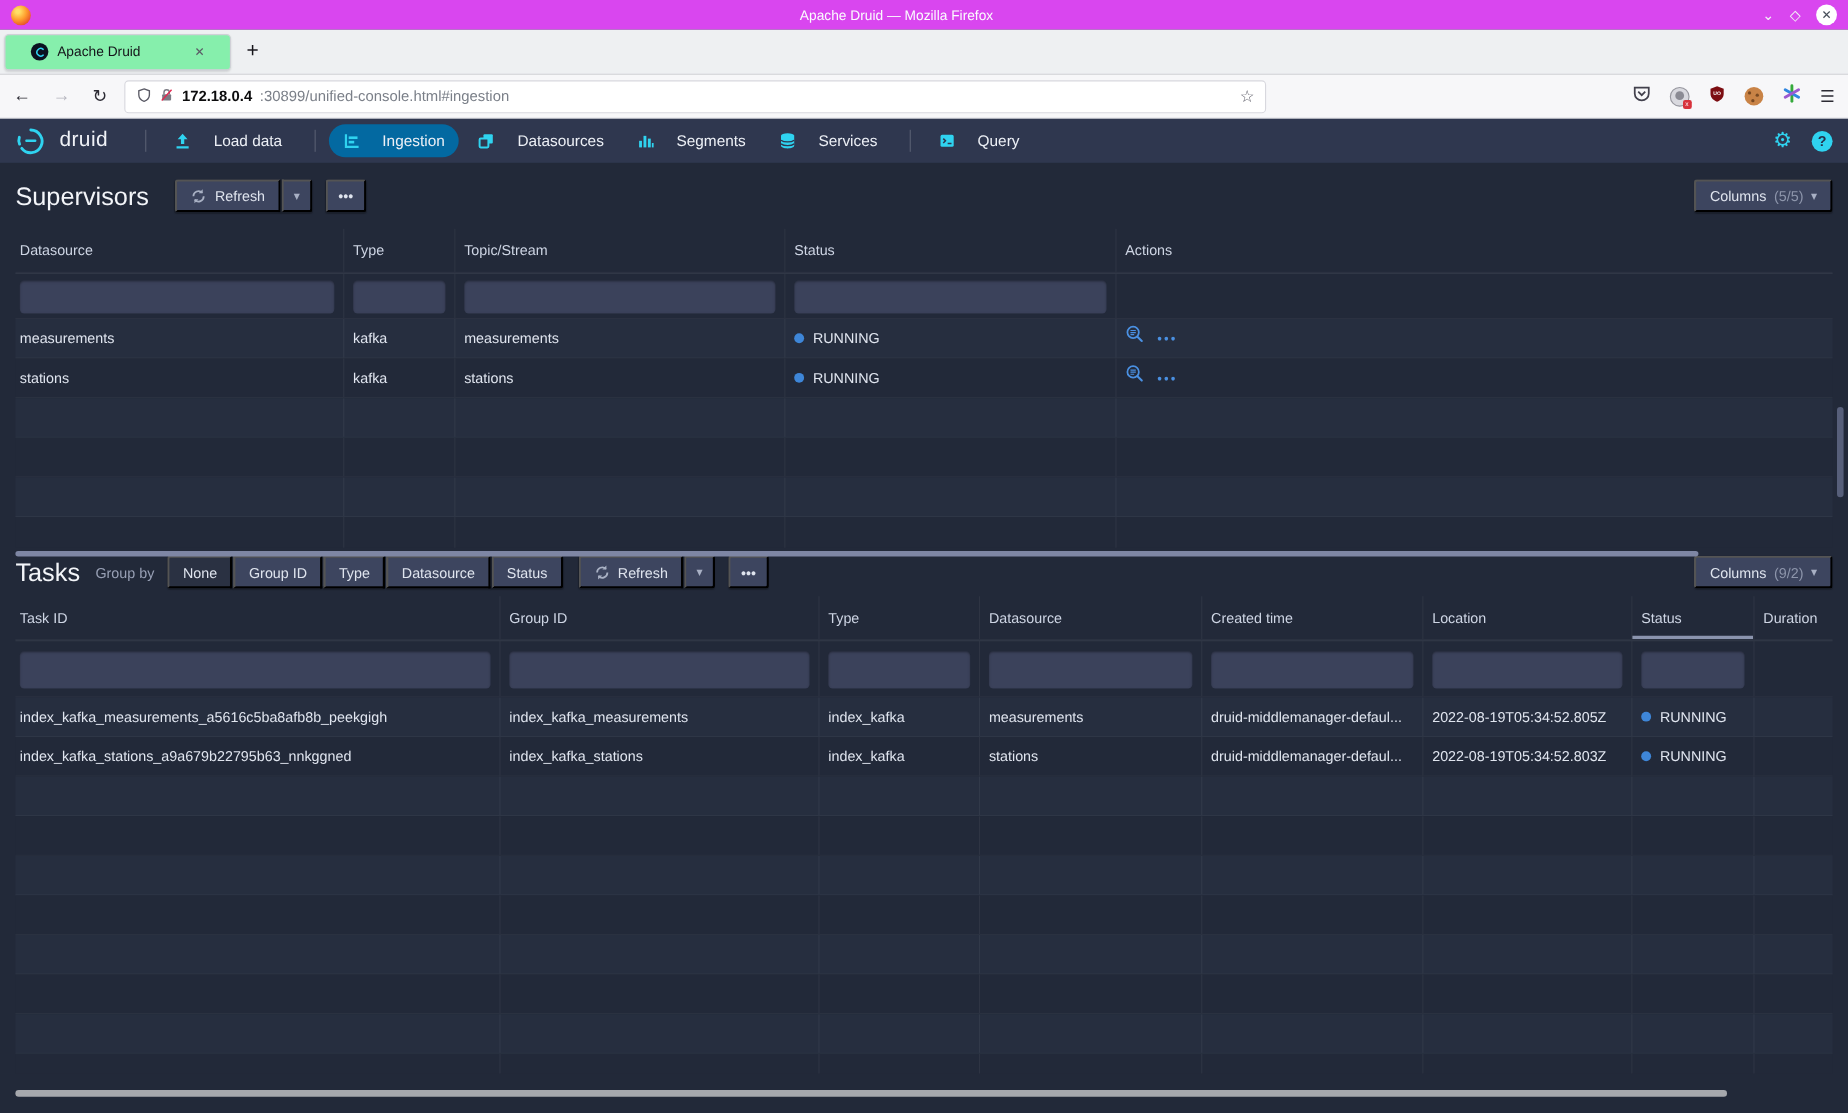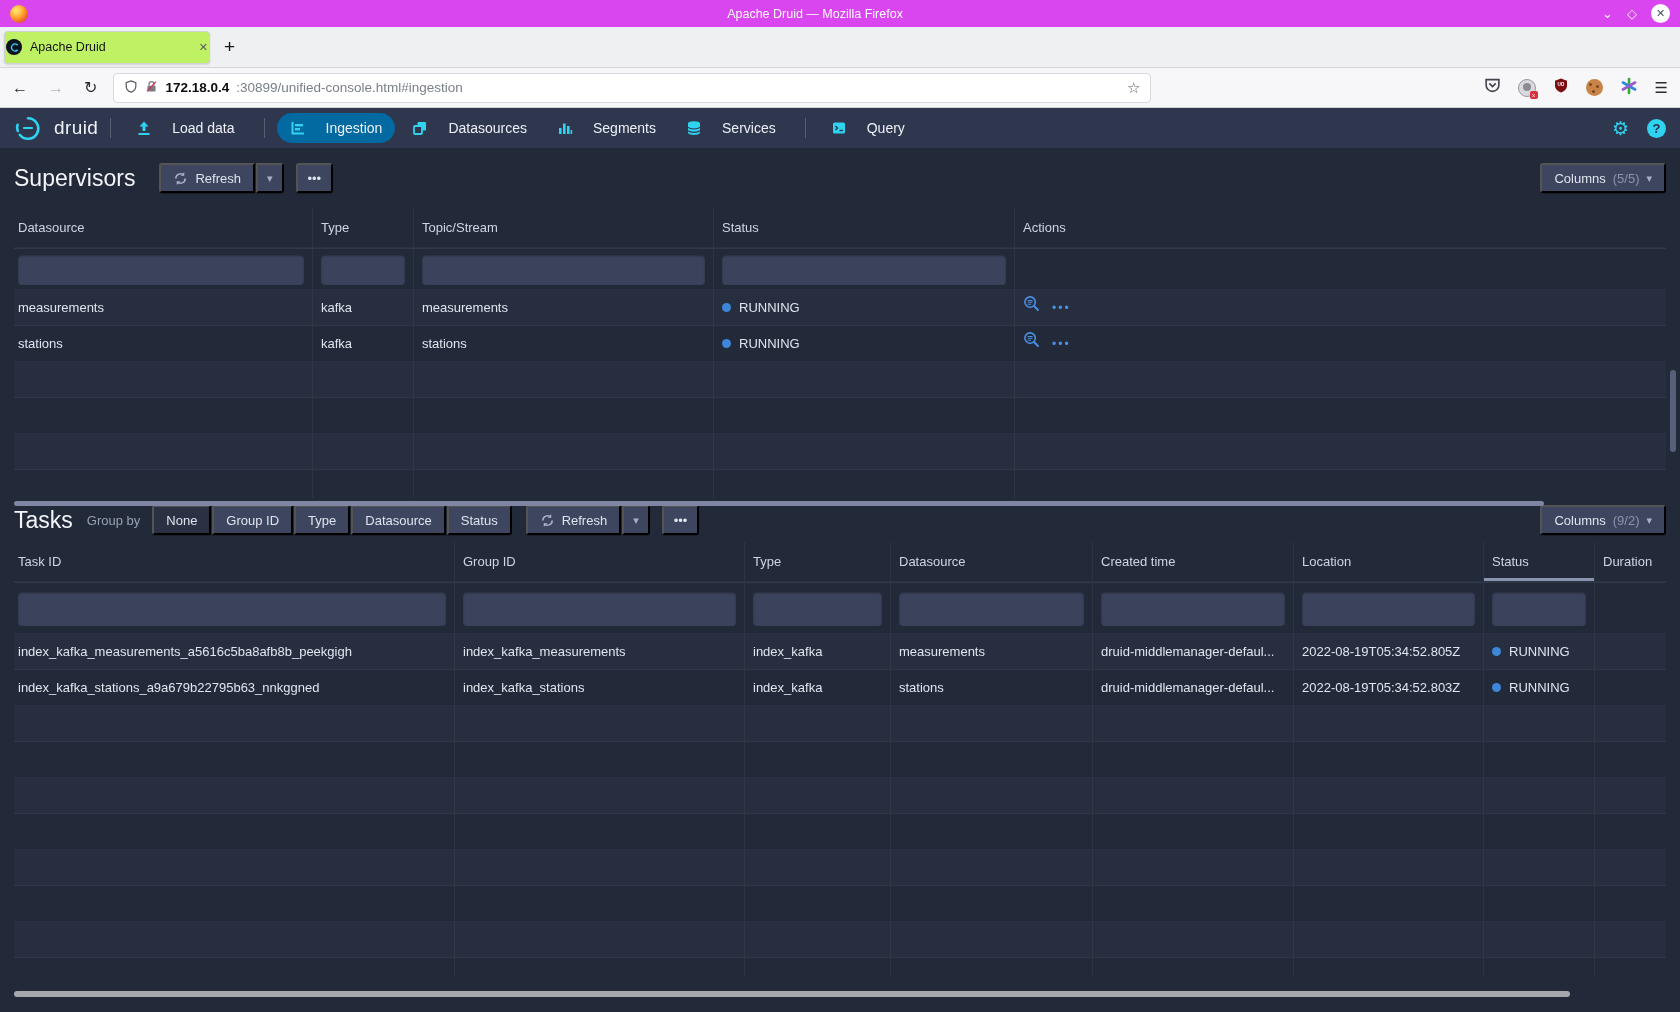--- a/index.html
+++ b/index.html
@@ -13,22 +13,22 @@
     background:radial-gradient(circle at 35% 30%, #ffe066 10%, #ff9d2e 45%, #e9572b 75%, #b5301f 100%); }
   .win-title { flex:1; text-align:center; color:#fbfbfe; font-size:12.5px; }
   .win-controls { display:flex; align-items:center; gap:14px; }
   .win-btn { color:#f2f3f5; font-size:13px; line-height:1; }
   .win-close { width:19px; height:19px; background:#fff; border-radius:50%; color:#474f59;
     font-size:11px; display:flex; align-items:center; justify-content:center; }
 
   
   .tabbar { height:41px; background:#eef0f2; display:flex; align-items:center; padding:0 4px;
     border-bottom:1px solid #d4d4d9; }
-  .tab { width:206px; height:33px; background:#bef264; border:1px solid #d0d0d7; border-radius:4px;
-    box-shadow:0 1px 2px rgba(0,0,0,.12); display:flex; align-items:center; padding:0 1px; gap:8px; }
+  .tab { width:206px; height:33px; background:#86efac; border:1px solid #d0d0d7; border-radius:4px;
+    box-shadow:0 1px 2px rgba(0,0,0,.12); display:flex; align-items:center; padding:0 23px; gap:8px; }
   .favicon { width:16px; height:16px; border-radius:50%; background:#0b1220; flex:none;
     display:flex; align-items:center; justify-content:center; }
   .tab-label { flex:1; font-size:12.5px; color:#15141a; white-space:nowrap; overflow:hidden; }
   .tab-close { color:#5b5b66; font-size:11px; }
   .new-tab { margin-left:14px; color:#15141a; font-size:19px; font-weight:300; }
 
   
   .urlbar { height:40px; background:#f7f7f9; border-bottom:1px solid #d0d0d6;
     display:flex; align-items:center; padding:0 12px; }
   .nav-btns { display:flex; align-items:center; gap:20px; margin-right:16px; }
@@ -46,21 +46,21 @@
     border-radius:50%; background:#8b8b94; }
   .ext-badge { position:absolute; right:-3px; bottom:-3px; width:8px; height:8px; background:#d7323c;
     border-radius:2px; color:#fff; font-size:6px; line-height:8px; text-align:center; }
   .cookie { width:17px; height:17px; border-radius:50%; background:#c98346; position:relative; }
   .cookie::before { content:""; position:absolute; left:3px; top:4px; width:3px; height:3px;
     border-radius:50%; background:#7a4a22; box-shadow:7px 2px 0 #7a4a22, 3px 7px 0 #7a4a22; }
   .hamburger { color:#2b2a33; font-size:15px; }
 
   
   .dnav { height:40px; background:#2f374f; display:flex; align-items:center; padding:0 14px; }
-  .brand { display:flex; align-items:center; gap:6px; margin-right:0; }
+  .brand { display:flex; align-items:center; gap:6px; margin-right:22px; }
   .brand-text { color:#f0f2f7; font-size:19px; letter-spacing:.4px; }
   .dnav-divider { width:1px; height:20px; background:rgba(255,255,255,.2); margin:0 12px; }
   .dnav-item { display:flex; align-items:flex-start; gap:20px; color:#edf0f6; font-size:14px;
     padding:7px 13px; border-radius:17px; margin-right:4px; }
   .dnav-item.active { background:#0369a1; }
   .dnav-right { margin-left:auto; display:flex; align-items:center; gap:18px; }
   .gear { color:#2fd3f0; font-size:19px; line-height:1; }
   .help { width:19px; height:19px; border-radius:50%; background:#2fd3f0; color:#26304a;
     font-size:13px; font-weight:700; display:flex; align-items:center; justify-content:center; }
 

